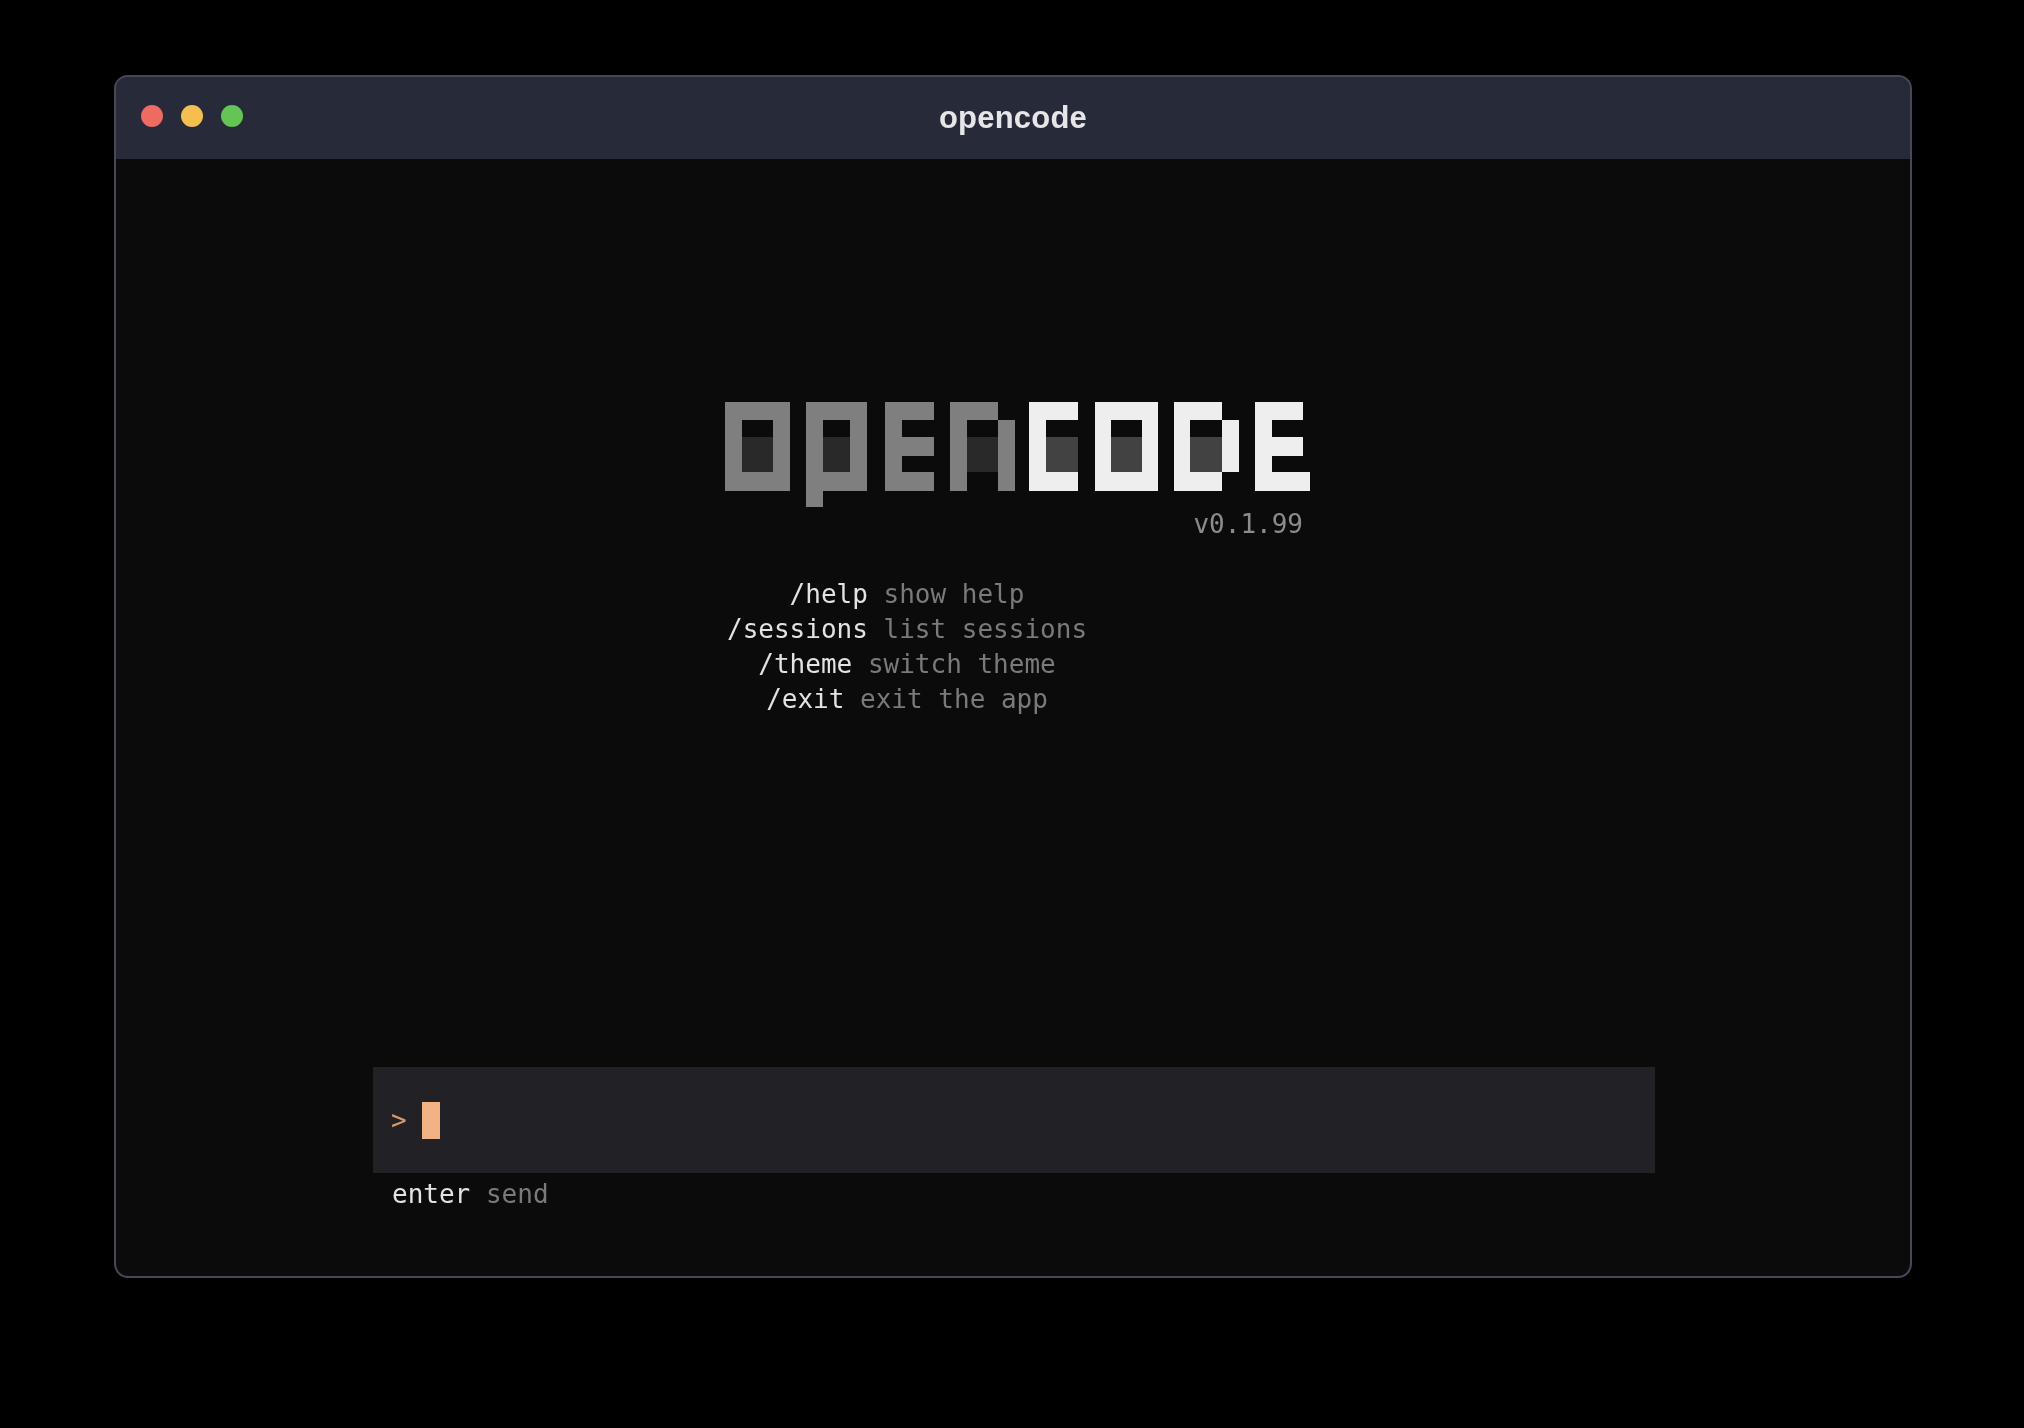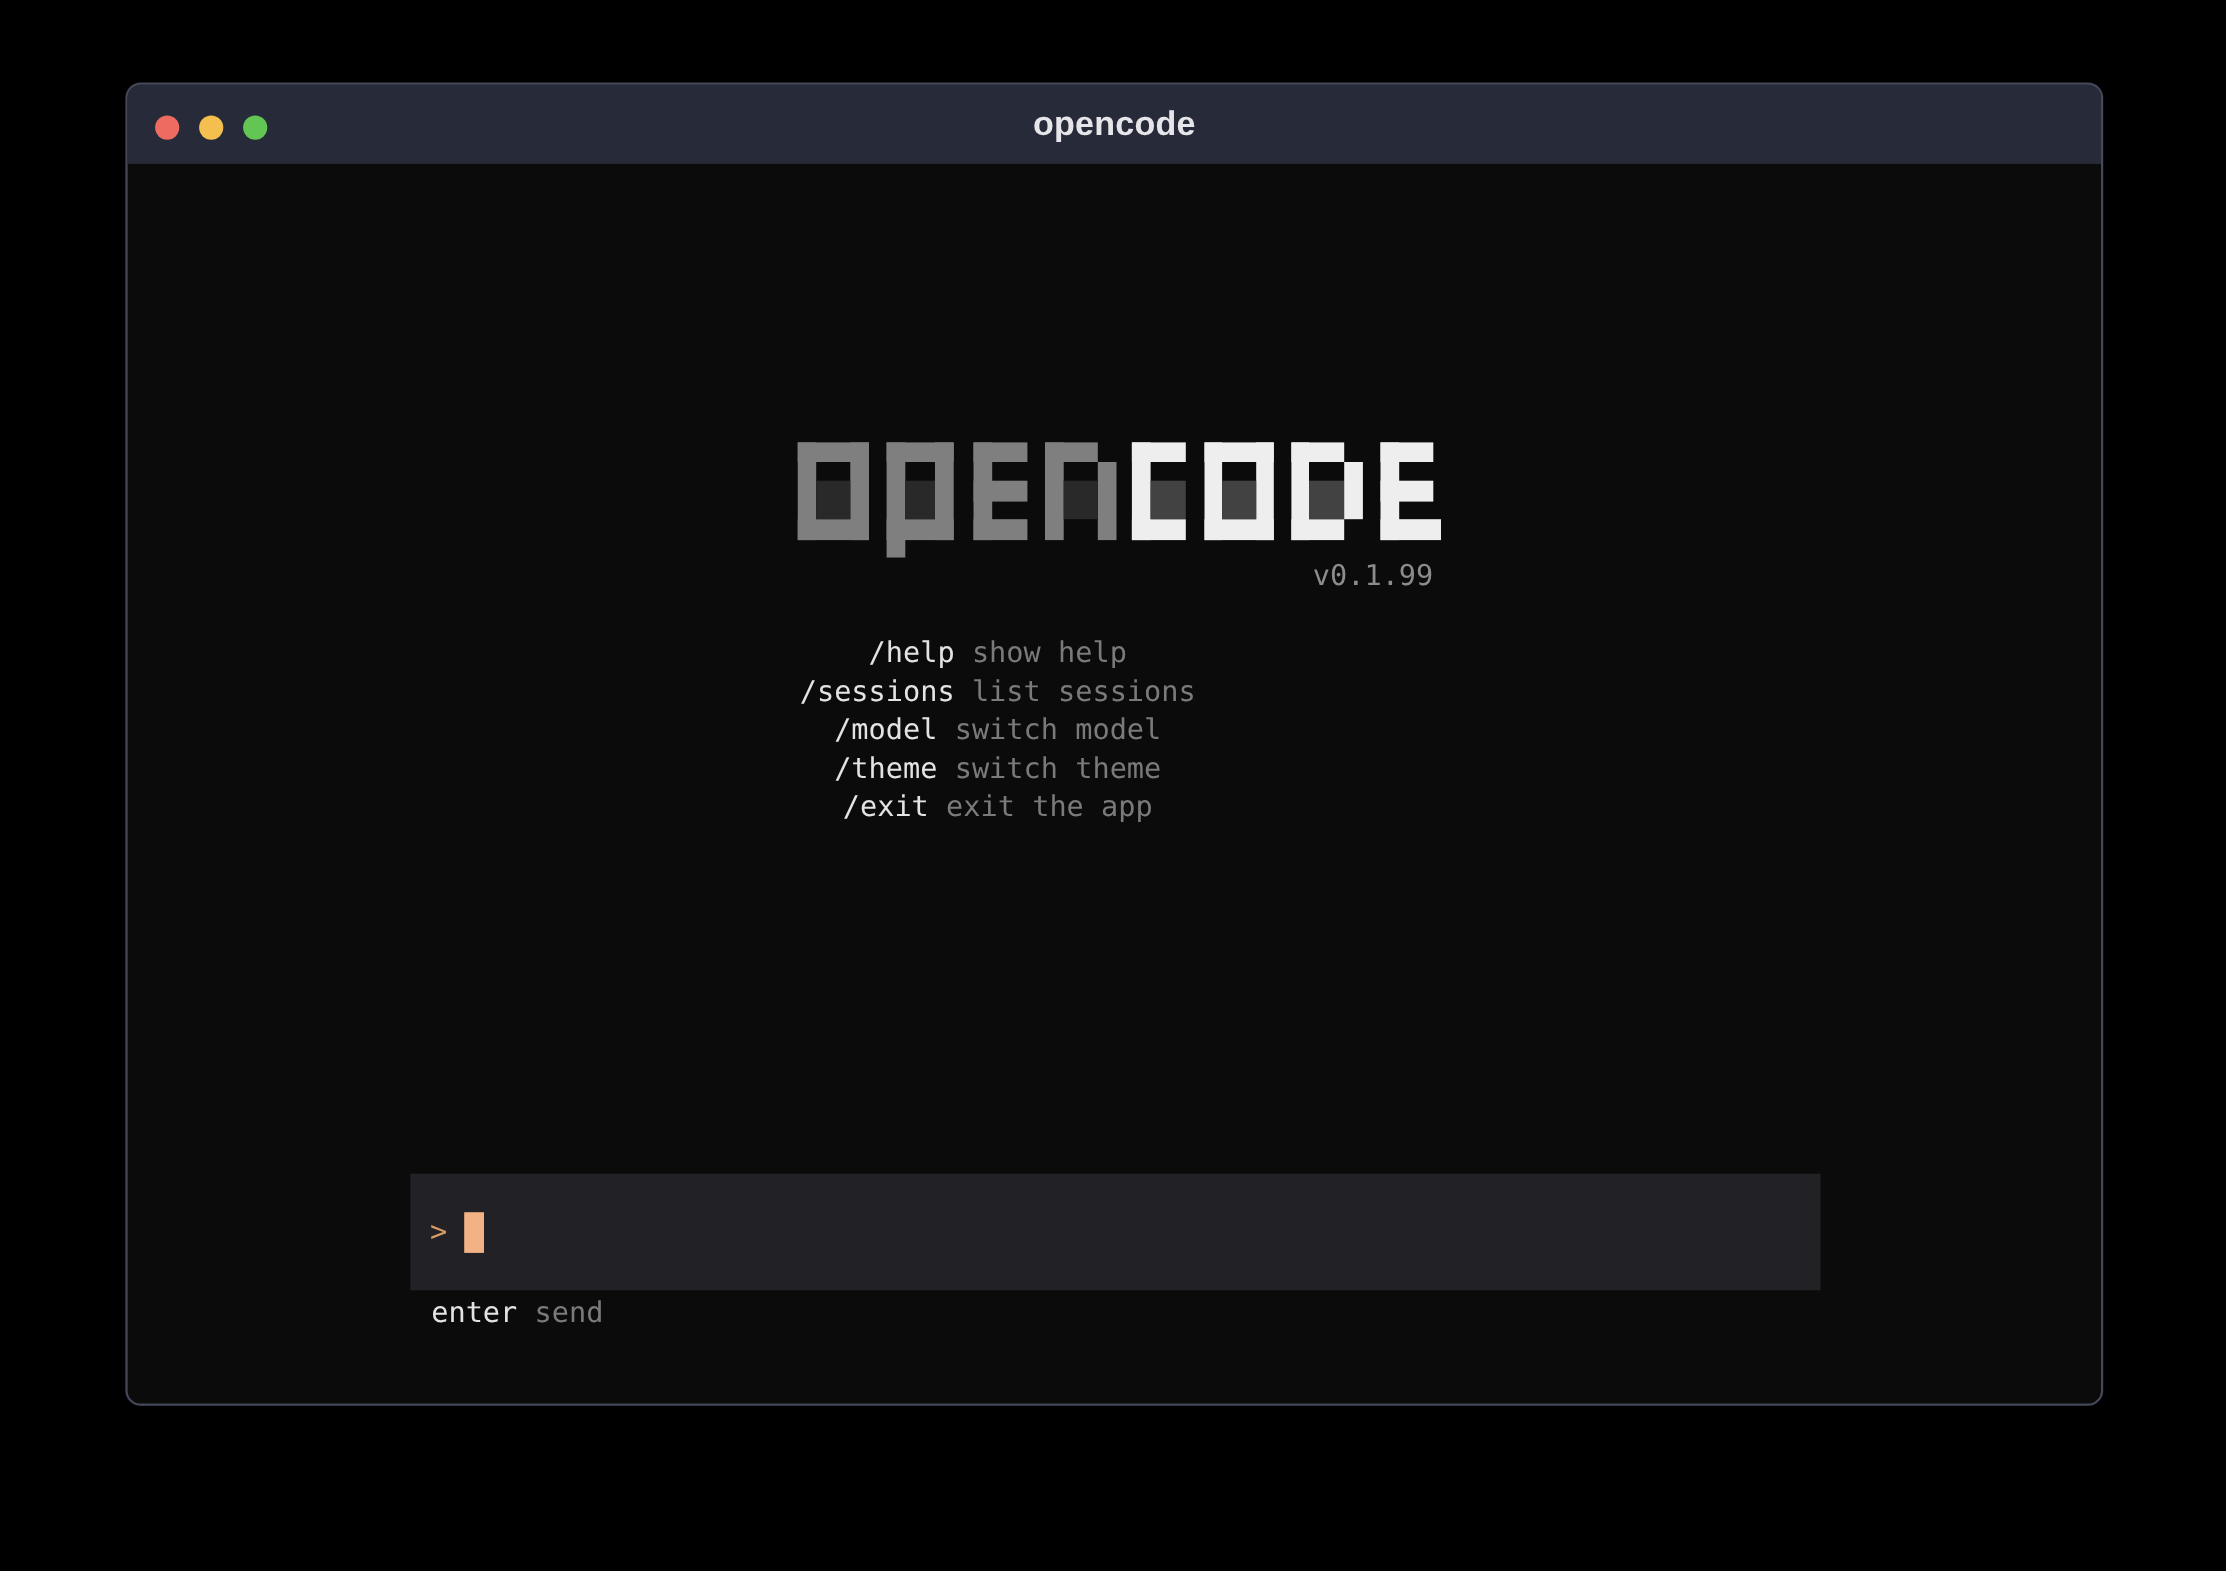--- a/index.html
+++ b/index.html
@@ -26,21 +26,21 @@
 
   .window{
     position:absolute;left:114px;top:75px;width:1798px;height:1203px;
     background:var(--window-bg);
     border:2px solid var(--window-border);
     border-radius:14px;
     box-shadow:inset 0 1px 0 rgba(150,153,170,.45);
     overflow:hidden;
   }
   .titlebar{
-    position:absolute;left:0;top:0;right:0;height:72px;
+    position:absolute;left:0;top:0;right:0;height:82px;
     background:var(--titlebar-bg);
     display:flex;align-items:center;justify-content:center;
   }
   .traffic{position:absolute;left:25px;top:28px;display:flex;gap:18px;}
   .light{width:22px;height:22px;border-radius:50%;border:none;padding:0;cursor:default;}
   .light.red{background:var(--traffic-red);}
   .light.yellow{background:var(--traffic-yellow);}
   .light.green{background:var(--traffic-green);}
   .title{
     font-family:"Liberation Sans","DejaVu Sans",sans-serif;
@@ -138,21 +138,20 @@
     <rect class="lw" x="530" y="0" width="17" height="89"></rect>
     <rect class="lw" x="530" y="35" width="48" height="19"></rect>
     <rect class="lw" x="530" y="70" width="55" height="19"></rect>
   </svg>
 
   <div class="version">v0.1.99</div>
 
   <div class="commands" id="commands">
       <div class="cmd-line"><span class="cmd-name">/help</span><span class="cmd-desc"> show help</span></div>
       <div class="cmd-line"><span class="cmd-name">/sessions</span><span class="cmd-desc"> list sessions</span></div>
-      <div class="cmd-line"><span class="cmd-name">/model</span><span class="cmd-desc"> switch model</span></div>
       <div class="cmd-line"><span class="cmd-name">/theme</span><span class="cmd-desc"> switch theme</span></div>
       <div class="cmd-line"><span class="cmd-name">/exit</span><span class="cmd-desc"> exit the app</span></div>
     </div>
 
   <div class="input-box">
     <span class="prompt-char">&gt;</span>
     <div class="cursor-block"></div>
   </div>
 
   <div class="status-row">

